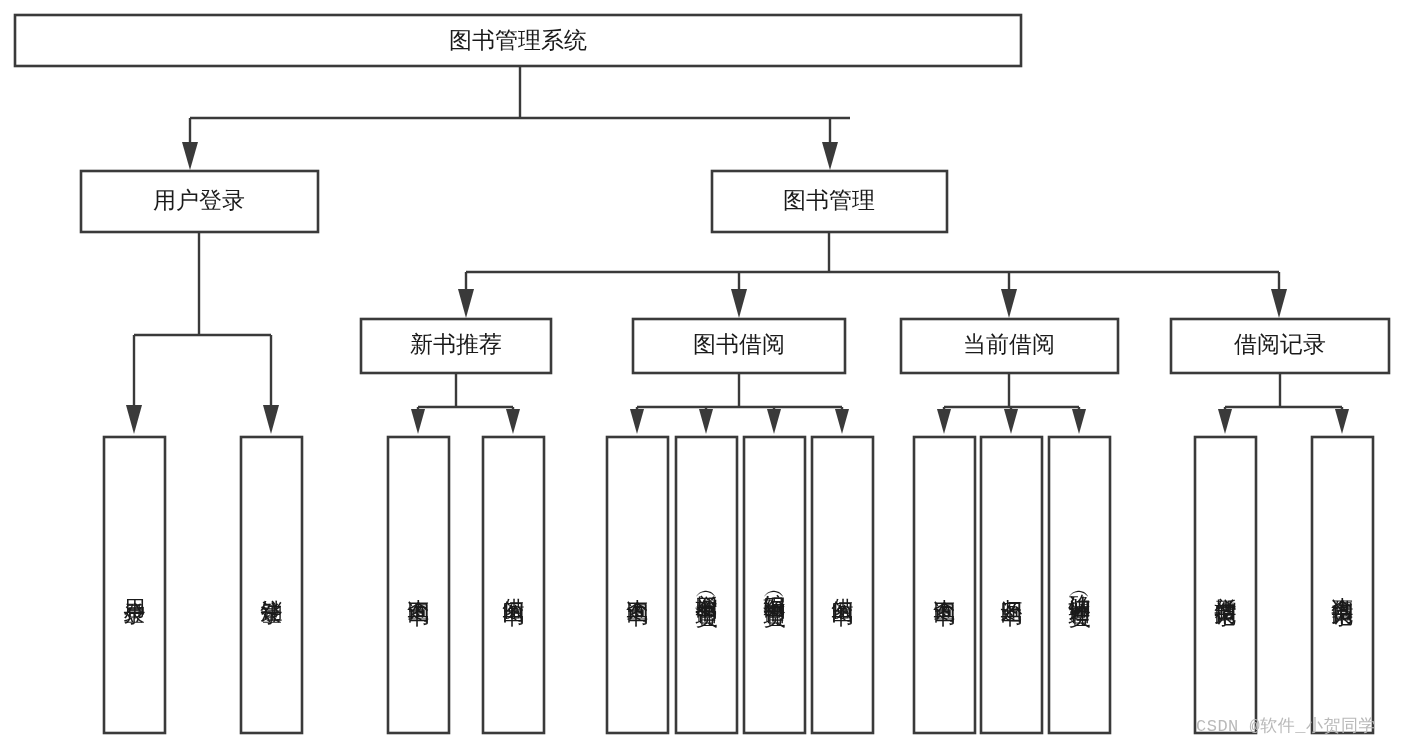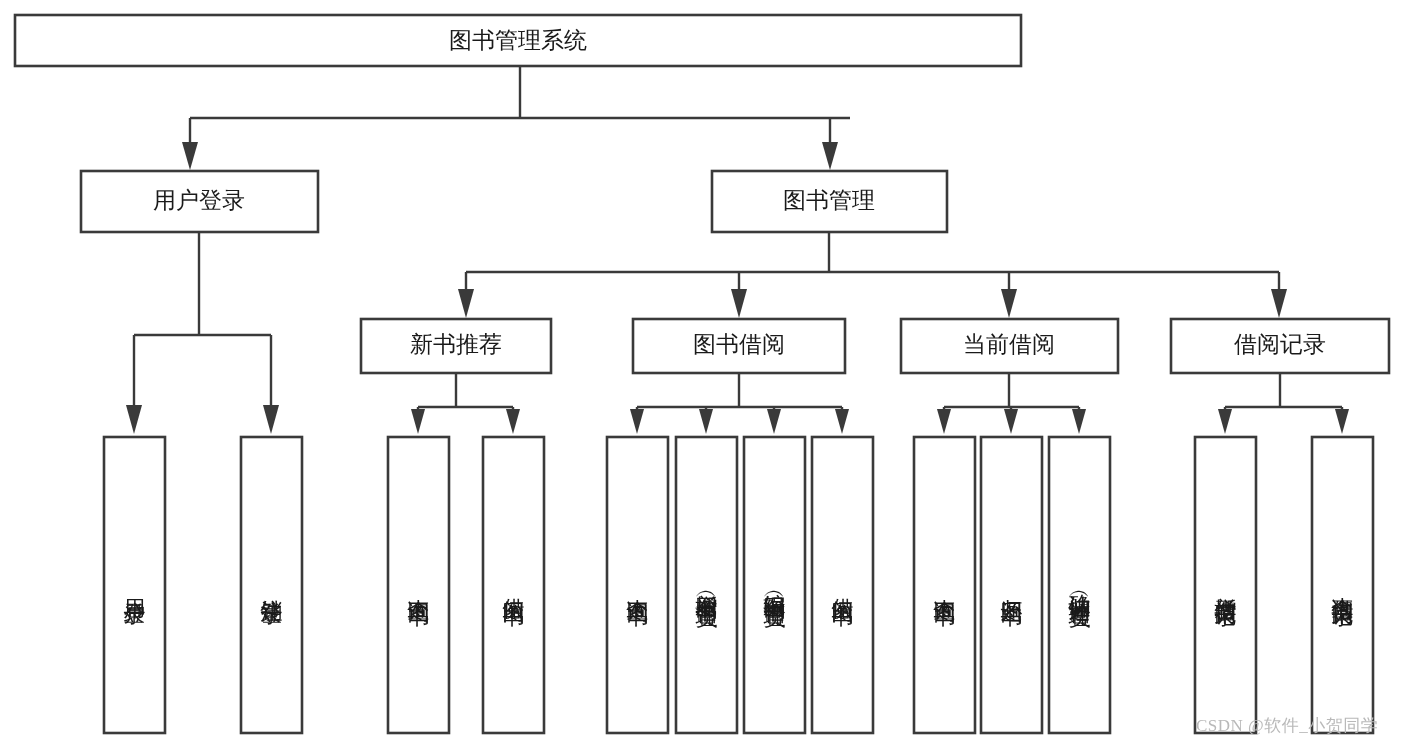--- a/index.html
+++ b/index.html
@@ -59,21 +59,21 @@
     color: #1a1a1a;
     display: flex;
     align-items: center;
     justify-content: center;
     letter-spacing: 2px;
     white-space: nowrap;
     pointer-events: none;
   }
   .watermark {
     position: absolute;
-    font-family: Liberation Serif, serif;
+    font-family: Liberation Mono, monospace;
     font-size: 17px;
     color: #b9b9b9;
     white-space: nowrap;
     letter-spacing: 0.5px;
   }
 </style>
 </head>
 <body>
 
 <div id="diagram-root">

